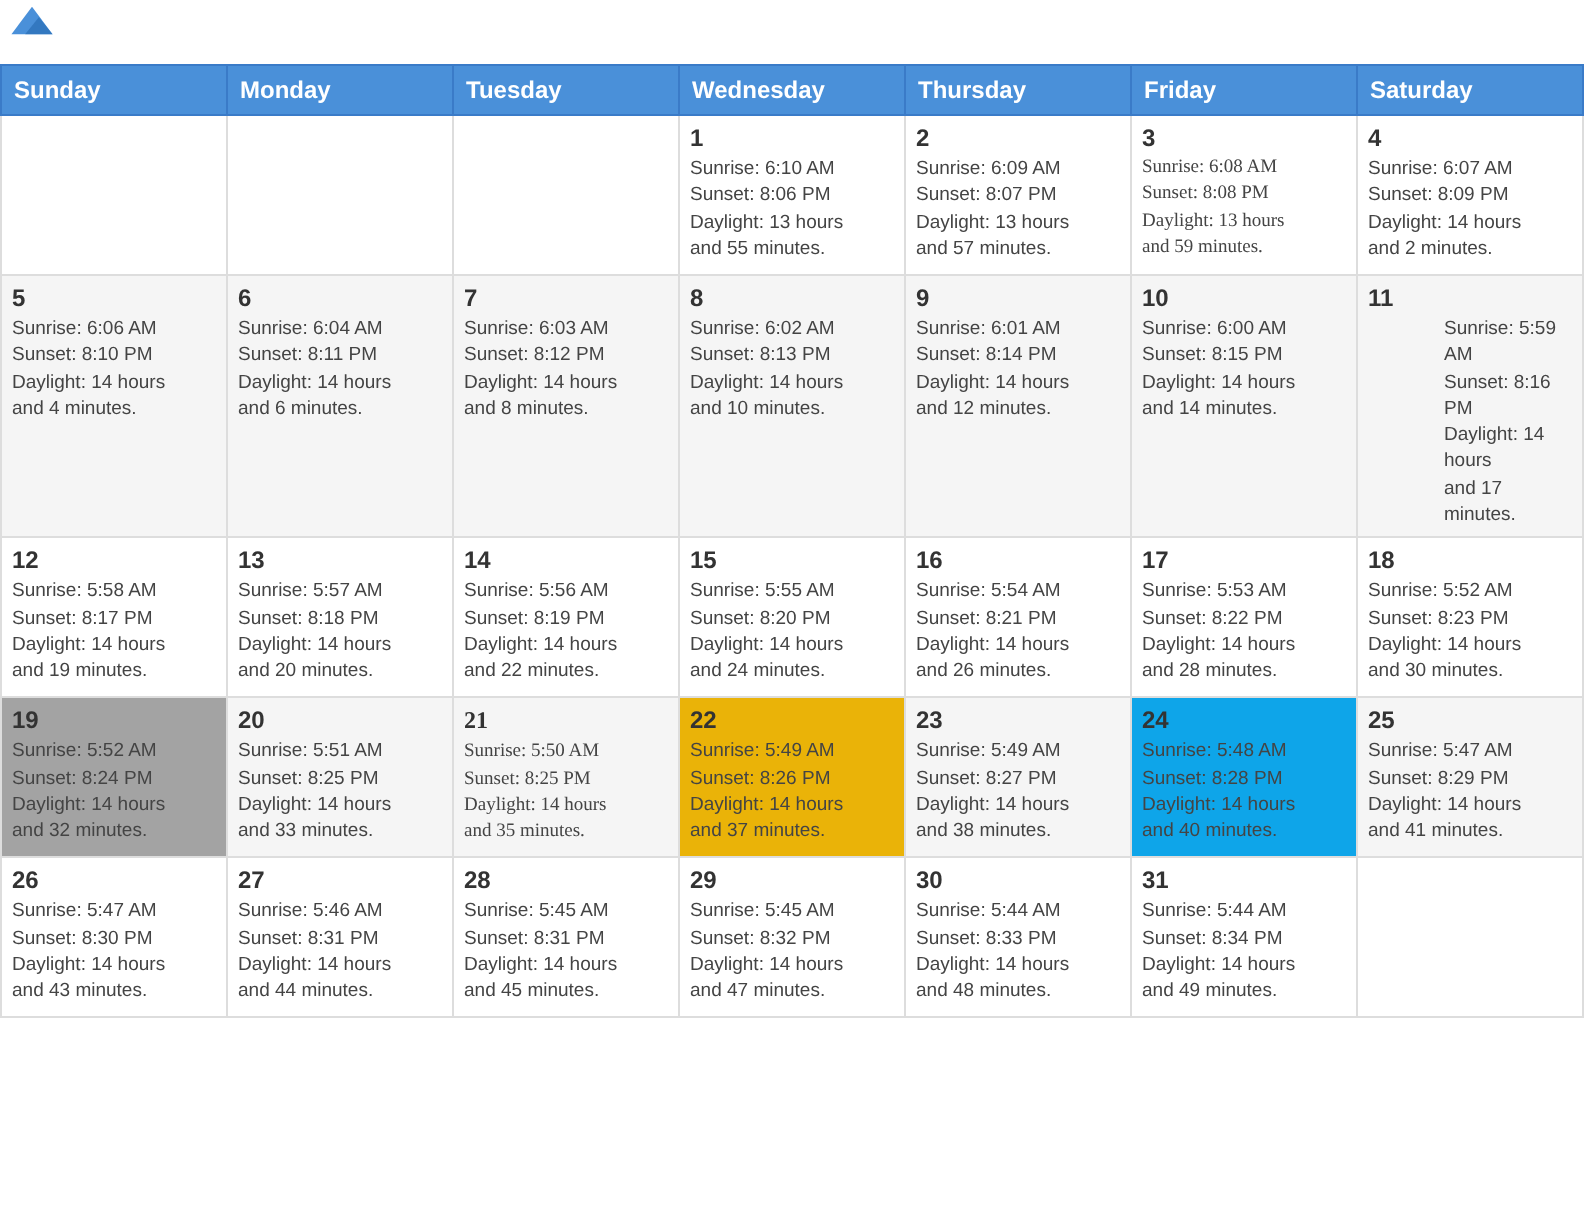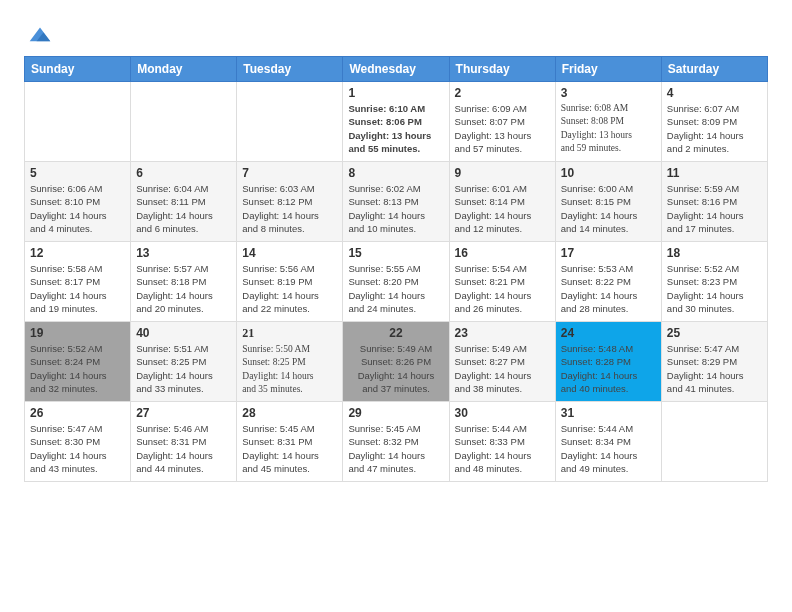--- a/index.html
+++ b/index.html
@@ -6,21 +6,21 @@
     body {
       width: 792px;
       height: 612px;
       font-family: Arial, sans-serif;
       background: #fff;
       overflow: hidden;
     }
     .page {
       width: 792px;
       height: 612px;
-      padding: 24px;
+      padding: 0;
     }
     .header {
       display: flex;
       justify-content: space-between;
       align-items: flex-start;
       margin-bottom: 8px;
       padding: 0 4px;
     }
     .logo {
       display: flex;
@@ -120,21 +120,21 @@
           <th>Saturday</th>
         </tr>
     </thead>
     <tbody id="calendar-body">
     <tr>
           <td class="empty-cell"></td>
           <td class="empty-cell"></td>
           <td class="empty-cell"></td>
           <td>
             <div class="day-number">1</div>
-            <div class="day-info" style="white-space: pre-line; font-weight: bold;">Sunrise: 6:10 AM
+            <div class="day-info" style="white-space: pre-line;">Sunrise: 6:10 AM
 Sunset: 8:06 PM
 Daylight: 13 hours
 and 55 minutes.</div>
           </td>
           <td>
             <div class="day-number">2</div>
             <div class="day-info" style="white-space: pre-line;">Sunrise: 6:09 AM
 Sunset: 8:07 PM
 Daylight: 13 hours
 and 57 minutes.</div>
@@ -192,21 +192,21 @@
           </td>
           <td style="background-color: rgb(245, 245, 245);">
             <div class="day-number">10</div>
             <div class="day-info" style="white-space: pre-line;">Sunrise: 6:00 AM
 Sunset: 8:15 PM
 Daylight: 14 hours
 and 14 minutes.</div>
           </td>
           <td style="background-color: rgb(245, 245, 245);">
             <div class="day-number">11</div>
-            <div class="day-info" style="white-space: pre-line;">Sunrise: 5:59 AM
+            <div class="day-info" style="white-space: pre-line; margin-left: 38px;">Sunrise: 5:59 AM
 Sunset: 8:16 PM
 Daylight: 14 hours
 and 17 minutes.</div>
           </td>
         </tr>
         <tr>
           <td>
             <div class="day-number">12</div>
             <div class="day-info" style="white-space: pre-line;">Sunrise: 5:58 AM
 Sunset: 8:17 PM
@@ -258,34 +258,34 @@
         </tr>
         <tr>
           <td style="background-color: #a3a3a3;">
             <div class="day-number">19</div>
             <div class="day-info" style="white-space: pre-line;">Sunrise: 5:52 AM
 Sunset: 8:24 PM
 Daylight: 14 hours
 and 32 minutes.</div>
           </td>
           <td style="background-color: rgb(245, 245, 245);">
-            <div class="day-number">40</div>
+            <div class="day-number">20</div>
             <div class="day-info" style="white-space: pre-line;">Sunrise: 5:51 AM
 Sunset: 8:25 PM
 Daylight: 14 hours
 and 33 minutes.</div>
           </td>
           <td style="background-color: rgb(245, 245, 245); font-family: Liberation Serif, serif;">
             <div class="day-number">21</div>
             <div class="day-info" style="white-space: pre-line;">Sunrise: 5:50 AM
 Sunset: 8:25 PM
 Daylight: 14 hours
 and 35 minutes.</div>
           </td>
-          <td style="background-color: #a3a3a3; text-align: center;">
+          <td style="background-color: #eab308;">
             <div class="day-number">22</div>
             <div class="day-info" style="white-space: pre-line;">Sunrise: 5:49 AM
 Sunset: 8:26 PM
 Daylight: 14 hours
 and 37 minutes.</div>
           </td>
           <td style="background-color: rgb(245, 245, 245);">
             <div class="day-number">23</div>
             <div class="day-info" style="white-space: pre-line;">Sunrise: 5:49 AM
 Sunset: 8:27 PM

